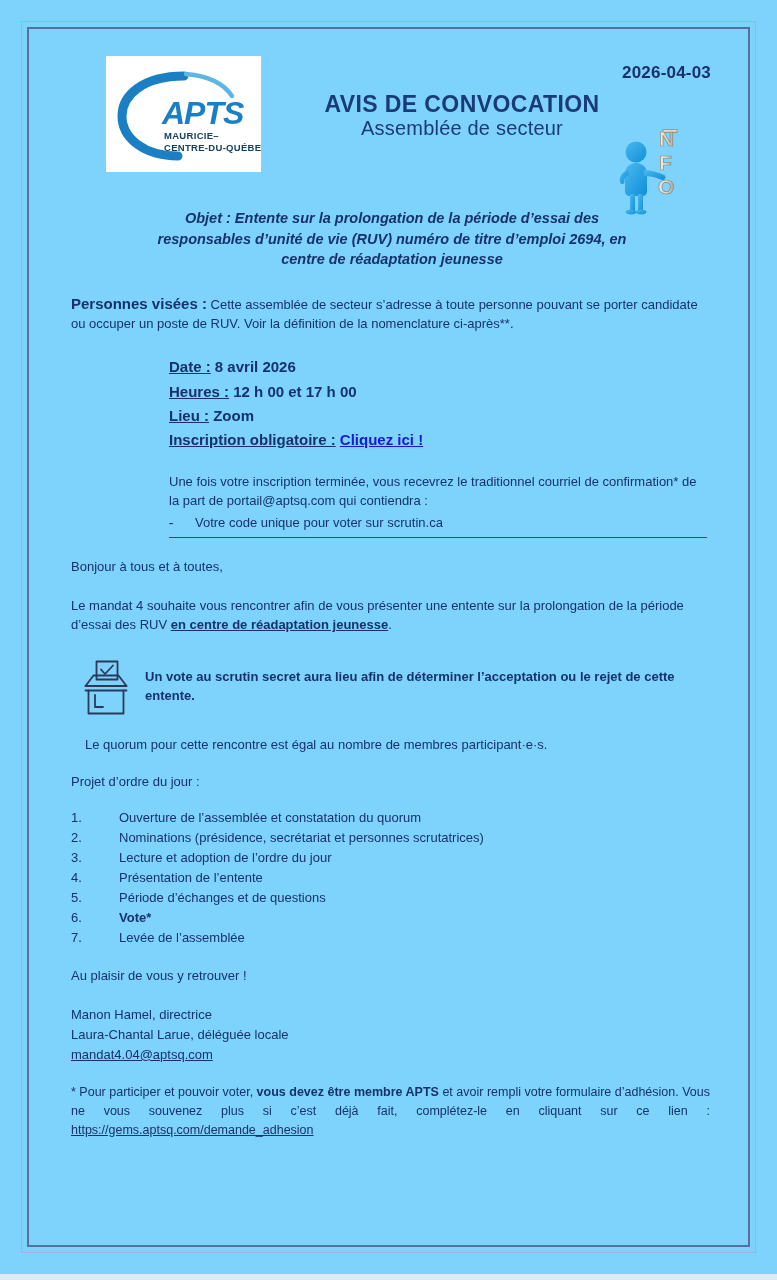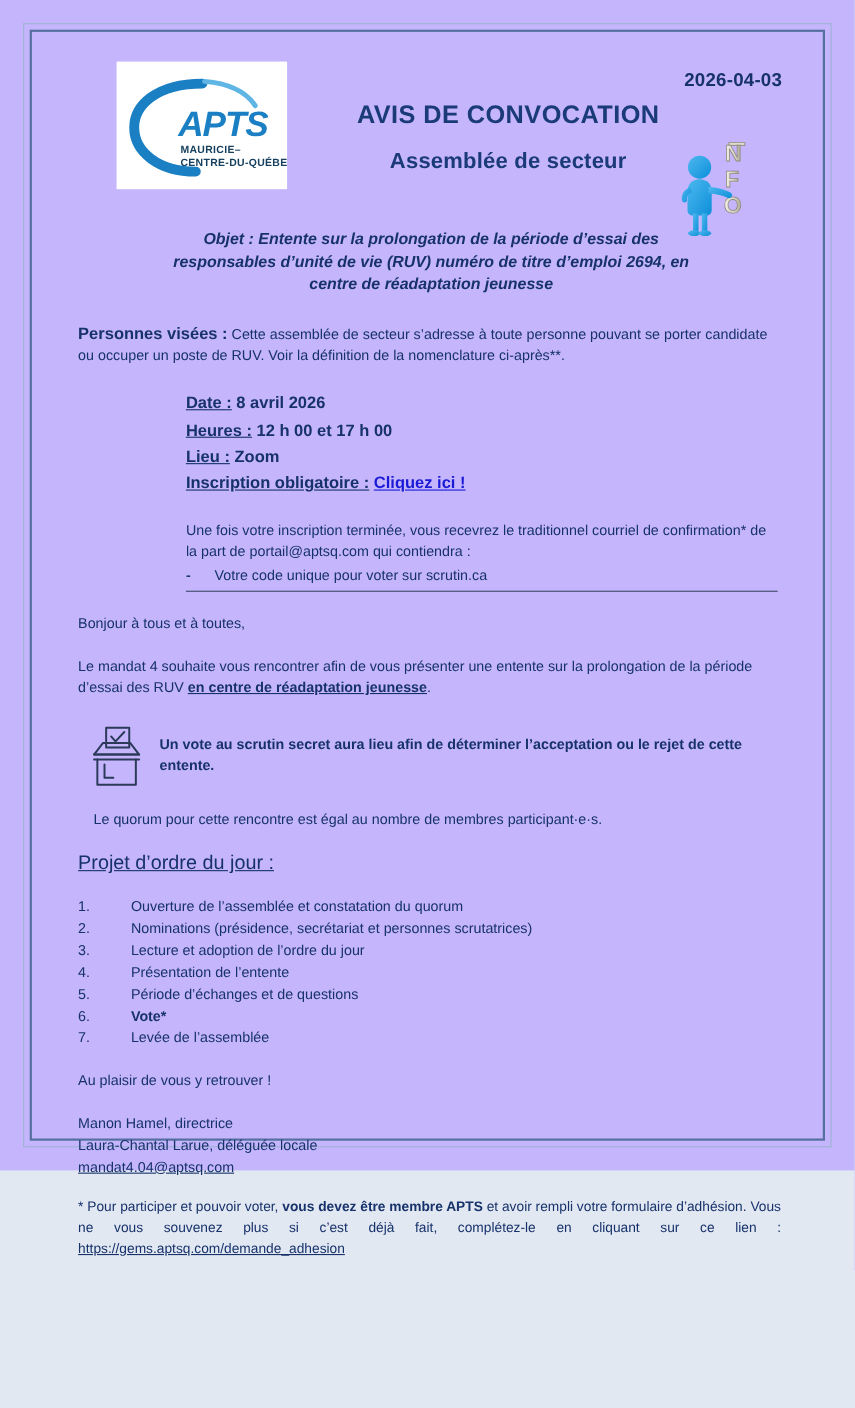--- a/index.html
+++ b/index.html
@@ -11,22 +11,22 @@
     width: 777px;
     height: 1280px;
     background: #e2e8f2;
     font-family: "Liberation Sans", sans-serif;
     color: #17326b;
     overflow: hidden;
   }
   .page {
     position: relative;
     width: 777px;
-    height: 1064px;
-    background: #c4b5fd;
+    height: 1274px;
+    background: #7dd3fc;
     box-sizing: border-box;
   }
   
   .border-outer {
     position: absolute;
     left: 21px;
     top: 21px;
     right: 21px;
     bottom: 21px;
     border: 1px solid #9fb3d4;
@@ -86,23 +86,22 @@
     text-align: center;
   }
   .title-main {
     font-size: 23px;
     font-weight: bold;
     letter-spacing: 0.4px;
     color: #1b3a78;
     line-height: 1.1;
   }
   .title-sub {
-    margin-top: 19px;
     font-size: 20px;
-    font-weight: bold;
+    font-weight: normal;
     letter-spacing: 0.2px;
     color: #1b3a78;
     line-height: 1.1;
   }
   .info-figure {
     position: absolute;
     right: 6px;
     top: 76px;
     width: 96px;
     height: 100px;
@@ -211,23 +210,22 @@
   .quorum {
     margin: 16px 3px 0 16px;
     font-size: 13px;
     line-height: 1.5;
     color: #17326b;
   }
 
   
   .agenda-head {
     margin: 20px 3px 0 2px;
-    font-size: 18px;
-    color: #17326b;
-    text-decoration: underline;
+    font-size: 13px;
+    color: #17326b;
   }
   .agenda {
     margin: 19px 0 0 2px;
     padding: 0;
     list-style: none;
     font-size: 13px;
     line-height: 1.53;
     color: #17326b;
   }
   .agenda li {

